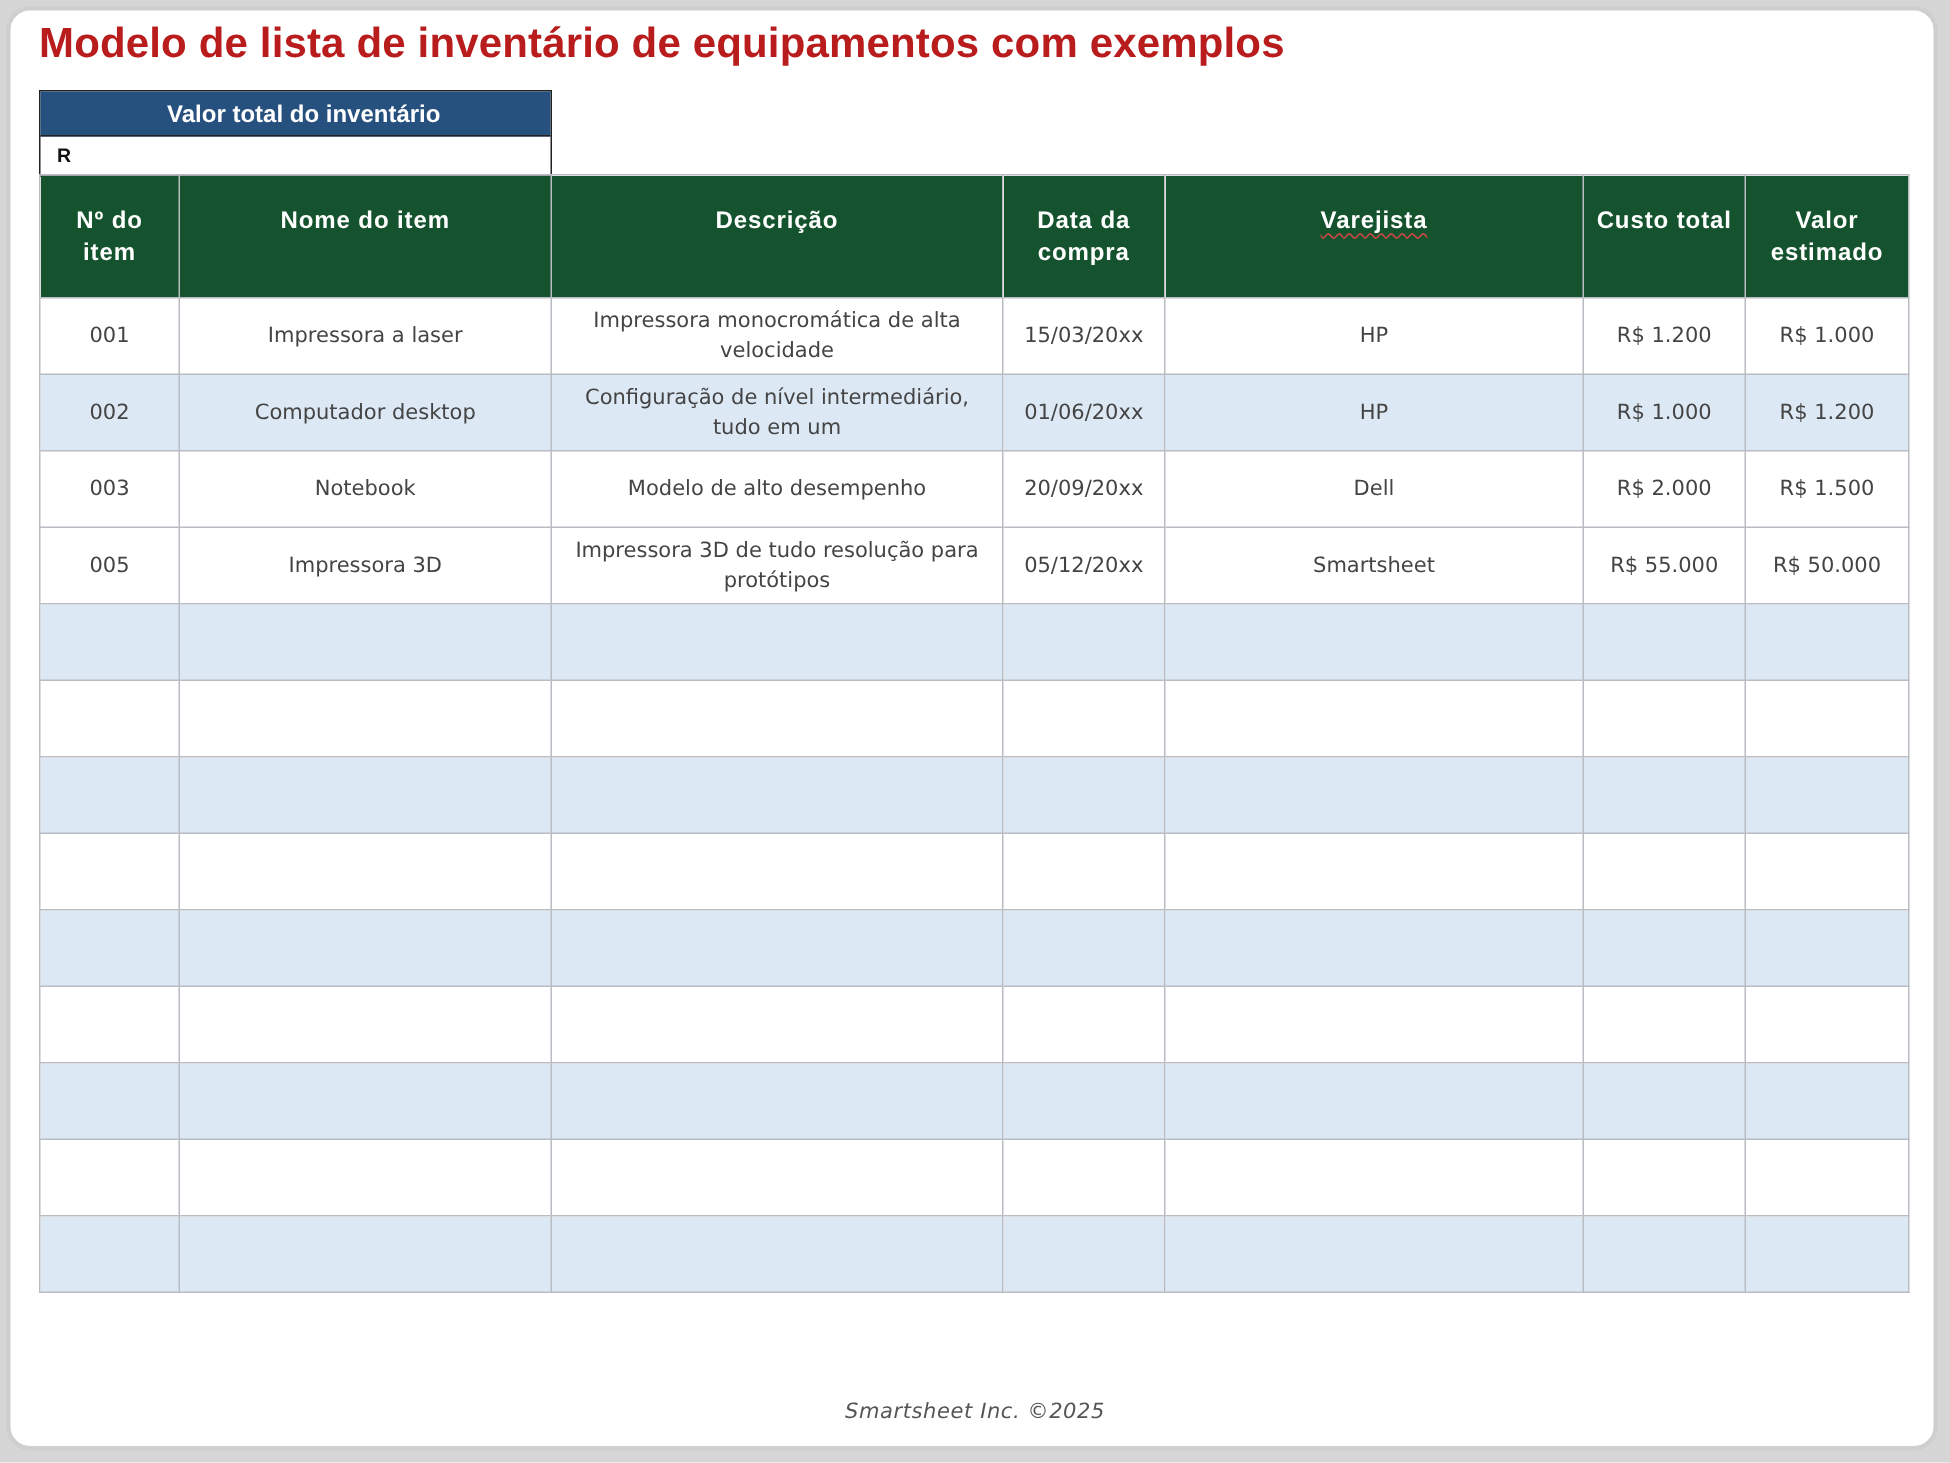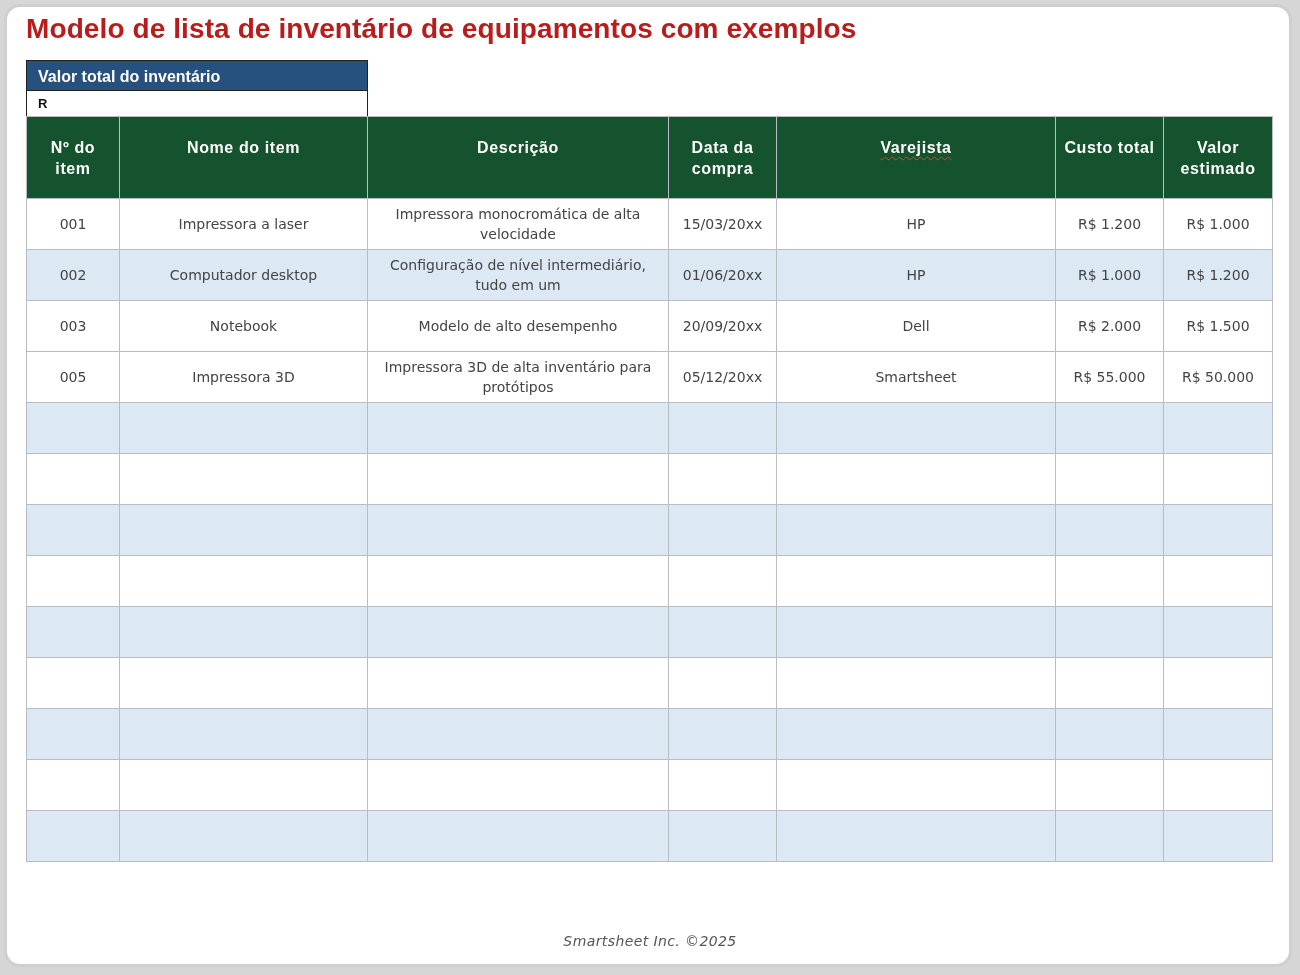--- a/index.html
+++ b/index.html
@@ -17,21 +17,21 @@
     position: absolute; left: 26px; top: 13px;
     font-size: 28px; font-weight: bold; color: #b91c1c; letter-spacing: 0.1px;
   }
   .total-box {
     position: absolute; left: 26px; top: 60px; width: 342px; height: 58px;
     border: 1.5px solid #222; box-sizing: border-box;
   }
   .total-box .label {
     height: 30px; background: #26507e; color: #fff; font-weight: bold;
     font-size: 16px; line-height: 32px; padding-left: 11px;
-    border-bottom: 1.5px solid #222; box-sizing: border-box;
+    border-bottom: 1.5px solid #222; box-sizing: border-box; text-align: center;
   }
   .total-box .value {
     height: 26px; font-size: 13px; font-weight: bold; color: #111;
     line-height: 26px; padding-left: 11px;
   }
   table.inv {
     position: absolute; left: 26px; top: 116px;
     border-collapse: collapse; table-layout: fixed; width: 1246px;
   }
   table.inv th, table.inv td {
@@ -116,21 +116,21 @@
         <td>Notebook</td>
         <td>Modelo de alto desempenho</td>
         <td>20/09/20xx</td>
         <td>Dell</td>
         <td>R$ 2.000</td>
         <td>R$ 1.500</td>
       </tr>
       <tr class="plain">
         <td>005</td>
         <td>Impressora 3D</td>
-        <td>Impressora 3D de alta inventário para protótipos</td>
+        <td>Impressora 3D de tudo resolução para protótipos</td>
         <td>05/12/20xx</td>
         <td>Smartsheet</td>
         <td>R$ 55.000</td>
         <td>R$ 50.000</td>
       </tr>
       <tr class="alt">
         <td></td>
         <td></td>
         <td></td>
         <td></td>

